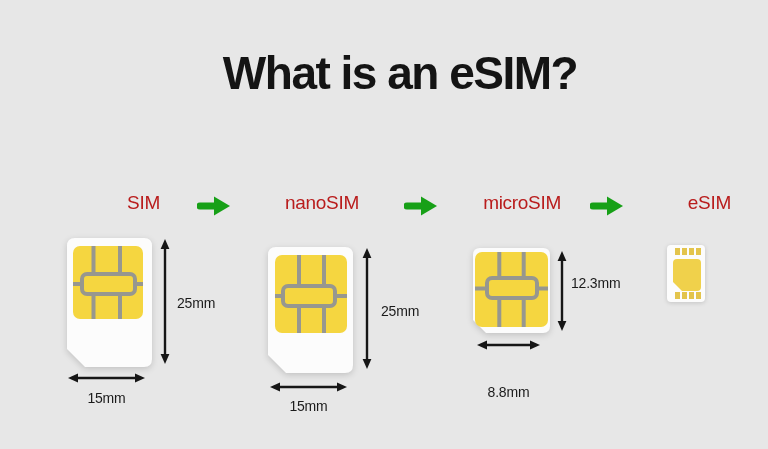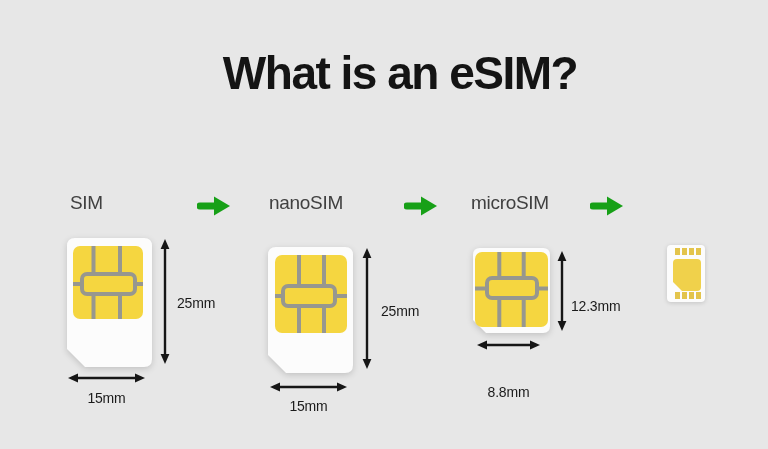--- a/index.html
+++ b/index.html
@@ -15,23 +15,23 @@
   }
   .title{
     position:absolute;top:46px;left:0;width:768px;
     margin:0;text-align:center;
     font-size:46px;font-weight:700;letter-spacing:-1.5px;
     color:var(--text-dark,#141414);
     padding-left:16px;
   }
   .type-label{
     position:absolute;top:192px;width:90px;
-    text-align:left;
+    text-align:right;
     font-size:19px;letter-spacing:-0.3px;
-    color:#404040;
+    color:#b91c1c;
   }
   .lbl-sim{left:70px;}
   .lbl-nanosim{left:269px;}
   .lbl-microsim{left:471px;}
   .lbl-esim{left:641px;}
   .flow-arrow{position:absolute;top:195px;width:34px;height:22px;}
   .fa-1{left:197px;}
   .fa-2{left:404px;}
   .fa-3{left:590px;}
   .card-svg{position:absolute;filter:drop-shadow(0 2px 3px rgba(0,0,0,0.16));}
@@ -46,35 +46,36 @@
   .ha-sim{left:68px;top:372px;}
   .ha-nanosim{left:270px;top:381px;}
   .ha-microsim{left:477px;top:339px;}
   .dim-label{
     position:absolute;
     font-size:14px;letter-spacing:-0.2px;
     color:#1b1b1b;white-space:nowrap;
   }
   .dl-sim-h{left:177px;top:295px;}
   .dl-nanosim-h{left:381px;top:303px;}
-  .dl-microsim-h{left:571px;top:298px;}
+  .dl-microsim-h{left:571px;top:275px;}
   .dl-sim-w{left:68px;top:390px;width:77px;text-align:center;}
   .dl-nanosim-w{left:270px;top:398px;width:77px;text-align:center;}
   .dl-microsim-w{left:477px;top:356px;width:63px;text-align:center;margin-top:28px;}
 </style>
 </head>
 <body>
 
 <div class="stage">
 
   <h1 class="title">What is an eSIM?</h1>
 
   <div class="type-label lbl-sim">SIM</div>
   <div class="type-label lbl-nanosim">nanoSIM</div>
   <div class="type-label lbl-microsim">microSIM</div>
+  <div class="type-label lbl-esim">eSIM</div>
 
   <svg class="flow-arrow fa-1" viewBox="0 0 34 22">
     <path d="M3,11 H19" stroke="var(--arrow-green,#17a017)" stroke-width="7" stroke-linecap="round" fill="none"></path>
     <polygon points="17,1.5 33,11 17,20.5" fill="var(--arrow-green,#17a017)"></polygon>
   </svg>
   <svg class="flow-arrow fa-2" viewBox="0 0 34 22">
     <path d="M3,11 H19" stroke="var(--arrow-green,#17a017)" stroke-width="7" stroke-linecap="round" fill="none"></path>
     <polygon points="17,1.5 33,11 17,20.5" fill="var(--arrow-green,#17a017)"></polygon>
   </svg>
   <svg class="flow-arrow fa-3" viewBox="0 0 34 22">

